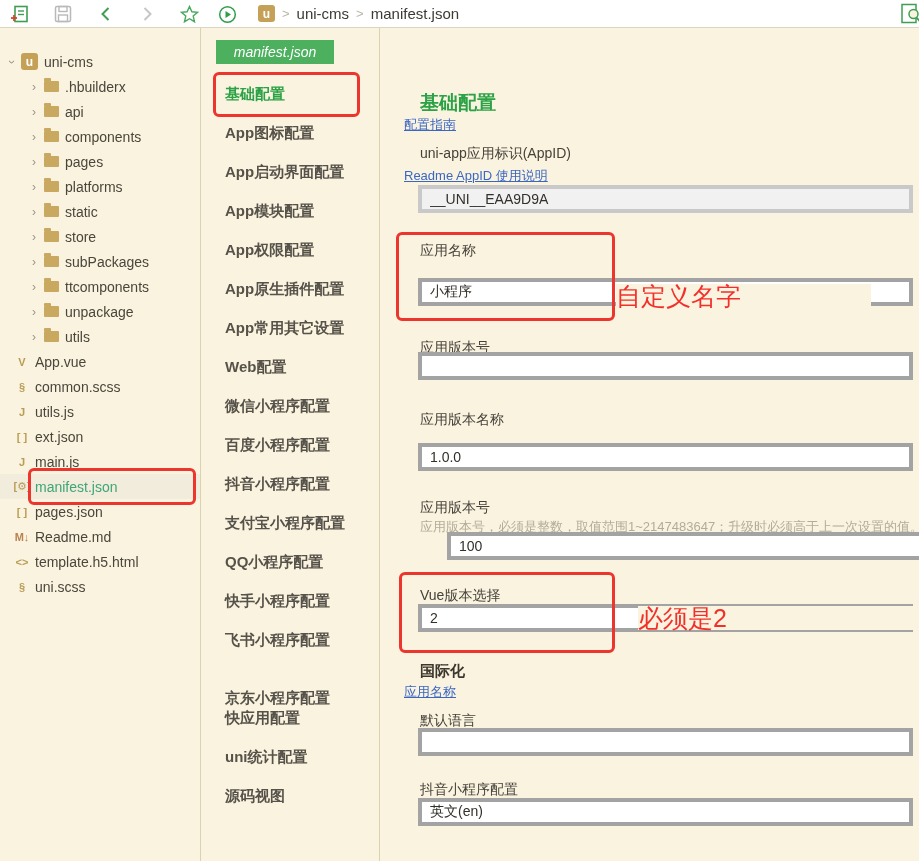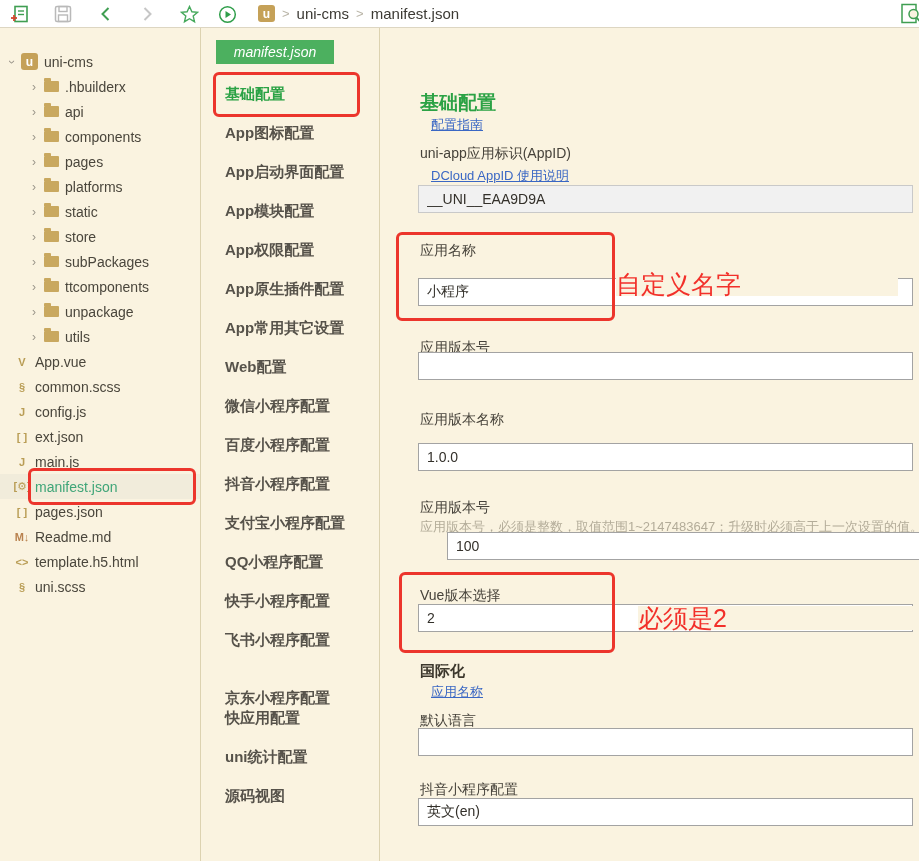--- a/index.html
+++ b/index.html
@@ -44,23 +44,23 @@
     display:flex; align-items:center; justify-content:center; cursor:pointer; }
   .mitem { position:absolute; left:24px; height:20px; line-height:20px;
     font-weight:bold; font-size:15px; color:#56524a; cursor:pointer; white-space:nowrap; }
   .mitem.active { color:#2ba245; }
   
   .h-green { position:absolute; left:40px; font-size:19px; font-weight:bold; color:#2ba245; }
   .h-dark { position:absolute; left:40px; font-size:15px; font-weight:bold; color:#3c372c; }
   .lbl { position:absolute; left:40px; font-size:14px; color:#46423a; white-space:nowrap; }
   .hint { position:absolute; left:40px; font-size:13px; color:#b3ac99; white-space:nowrap; }
   .lnk { color:#3a67c4; text-decoration:underline; cursor:pointer; }
-  .lnk-row { position:absolute; left:51px; font-size:13px; white-space:nowrap; }
+  .lnk-row { position:absolute; left:24px; font-size:13px; white-space:nowrap; }
   .inp { position:absolute; left:38px; width:495px; height:28px; background:#fff;
-    border:1px solid #a3a3a3; font-size:14px; color:#33302a; padding:0 8px;
+    border:4px solid #a3a3a3; font-size:14px; color:#33302a; padding:0 8px;
     font-family:"Liberation Sans","DejaVu Sans",sans-serif; outline:none; }
   .inp.gray { background:#f1f1f1; border-color:#c9c9c9; }
   .patch { position:absolute; height:24px; background:#faf3e0; display:flex; align-items:center; }
   .ann { color:#f2302a; font-size:25px; white-space:nowrap; line-height:24px; }
   .redbox { position:absolute; border:3px solid #ec352c; border-radius:6px; pointer-events:none; }
 </style>
 </head>
 <body>
 
 <div id="app">
@@ -185,21 +185,21 @@
     <div class="trow" style="top:321px">
         <span class="file-ico">V</span>
         <span>App.vue</span>
       </div>
     <div class="trow" style="top:346px">
         <span class="file-ico">§</span>
         <span>common.scss</span>
       </div>
     <div class="trow" style="top:371px">
         <span class="file-ico">J</span>
-        <span>config.js</span>
+        <span>utils.js</span>
       </div>
     <div class="trow" style="top:396px">
         <span class="file-ico">[ ]</span>
         <span>ext.json</span>
       </div>
     <div class="trow" style="top:421px">
         <span class="file-ico">J</span>
         <span>main.js</span>
       </div>
     <div class="trow sel" style="top:446px">
@@ -251,26 +251,26 @@
     <div class="mitem" style="top:719px">uni统计配置</div>
     <div class="mitem" style="top:758px">源码视图</div>
     <div class="redbox" style="left:12px; top:44px; width:147px; height:45px"></div>
   </div>
 
   <div class="content-panel">
     <div class="h-green" style="top:62px">基础配置</div>
     <div class="lnk-row" style="top:88px"><span class="lnk">配置指南</span></div>
 
     <div class="lbl" style="top:117px">uni-app应用标识(AppID)</div>
-    <div class="lnk-row" style="top:139px"><span class="lnk">DCloud AppID 使用说明</span></div>
+    <div class="lnk-row" style="top:139px"><span class="lnk">Readme AppID 使用说明</span></div>
     <input class="inp gray" style="top: 157px;" value="__UNI__EAA9D9A">
 
     <div class="lbl" style="top:214px">应用名称</div>
     <input class="inp" style="top: 250px;" value="小程序">
-    <div class="patch" style="left:236px; top:244px; width:282px">
+    <div class="patch" style="left:236px; top:256px; width:255px">
       <span class="ann">自定义名字</span>
     </div>
     <div class="redbox" style="left:16px; top:204px; width:219px; height:89px"></div>
 
     <div class="lbl" style="top:311px">应用版本号</div>
     <input class="inp" style="top: 324px;">
 
     <div class="lbl" style="top:383px">应用版本名称</div>
     <input class="inp" style="top: 415px;" value="1.0.0">
 

